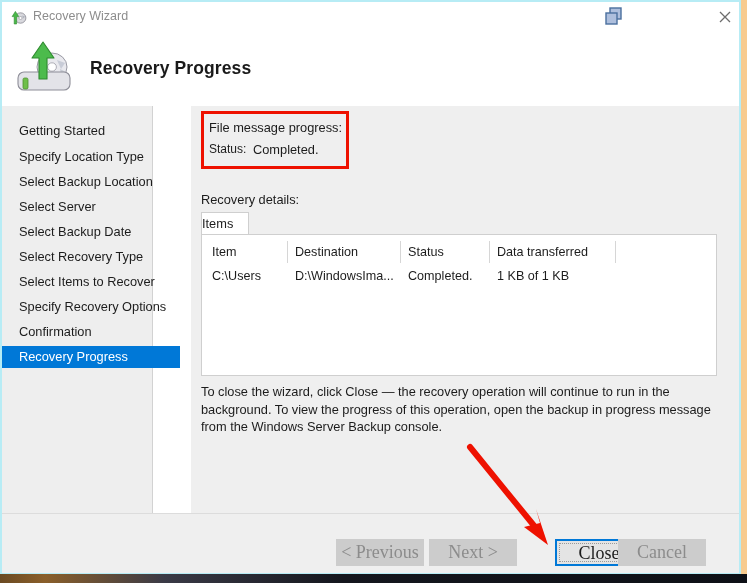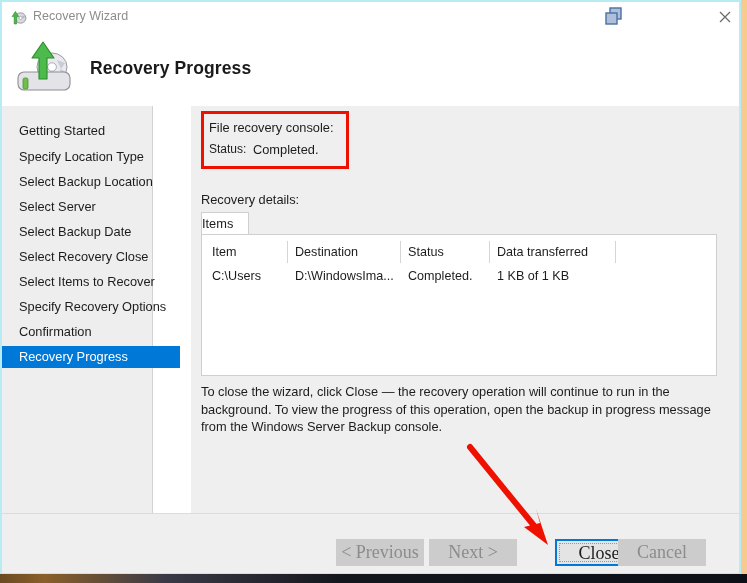--- a/index.html
+++ b/index.html
@@ -336,31 +336,31 @@
     </span>
     <span id="header-title">Recovery Progress</span>
   </div>
 
   <div id="sidebar">
     <div class="nav-item" style="top:14px;">Getting Started</div>
     <div class="nav-item" style="top:40px;">Specify Location Type</div>
     <div class="nav-item" style="top:65px;">Select Backup Location</div>
     <div class="nav-item" style="top:90px;">Select Server</div>
     <div class="nav-item" style="top:115px;">Select Backup Date</div>
-    <div class="nav-item" style="top:140px;">Select Recovery Close</div>
+    <div class="nav-item" style="top:140px;">Select Recovery Type</div>
     <div class="nav-item" style="top:165px;">Select Items to Recover</div>
     <div class="nav-item" style="top:190px;">Specify Recovery Options</div>
     <div class="nav-item" style="top:215px;">Confirmation</div>
     <div class="nav-item selected" style="top:240px;">Recovery Progress</div>
   </div>
 
   <div id="content">
 
     <div id="status-block"></div>
-    <span id="progress-label">File recovery console:</span>
+    <span id="progress-label">File message progress:</span>
     <span id="status-label">Status:</span>
     <span id="status-value">Completed.</span>
 
     <span id="details-label">Recovery details:</span>
 
     <div id="tabstrip">
       <div id="tab-items">Items</div>
     </div>
 
     <div id="table">

